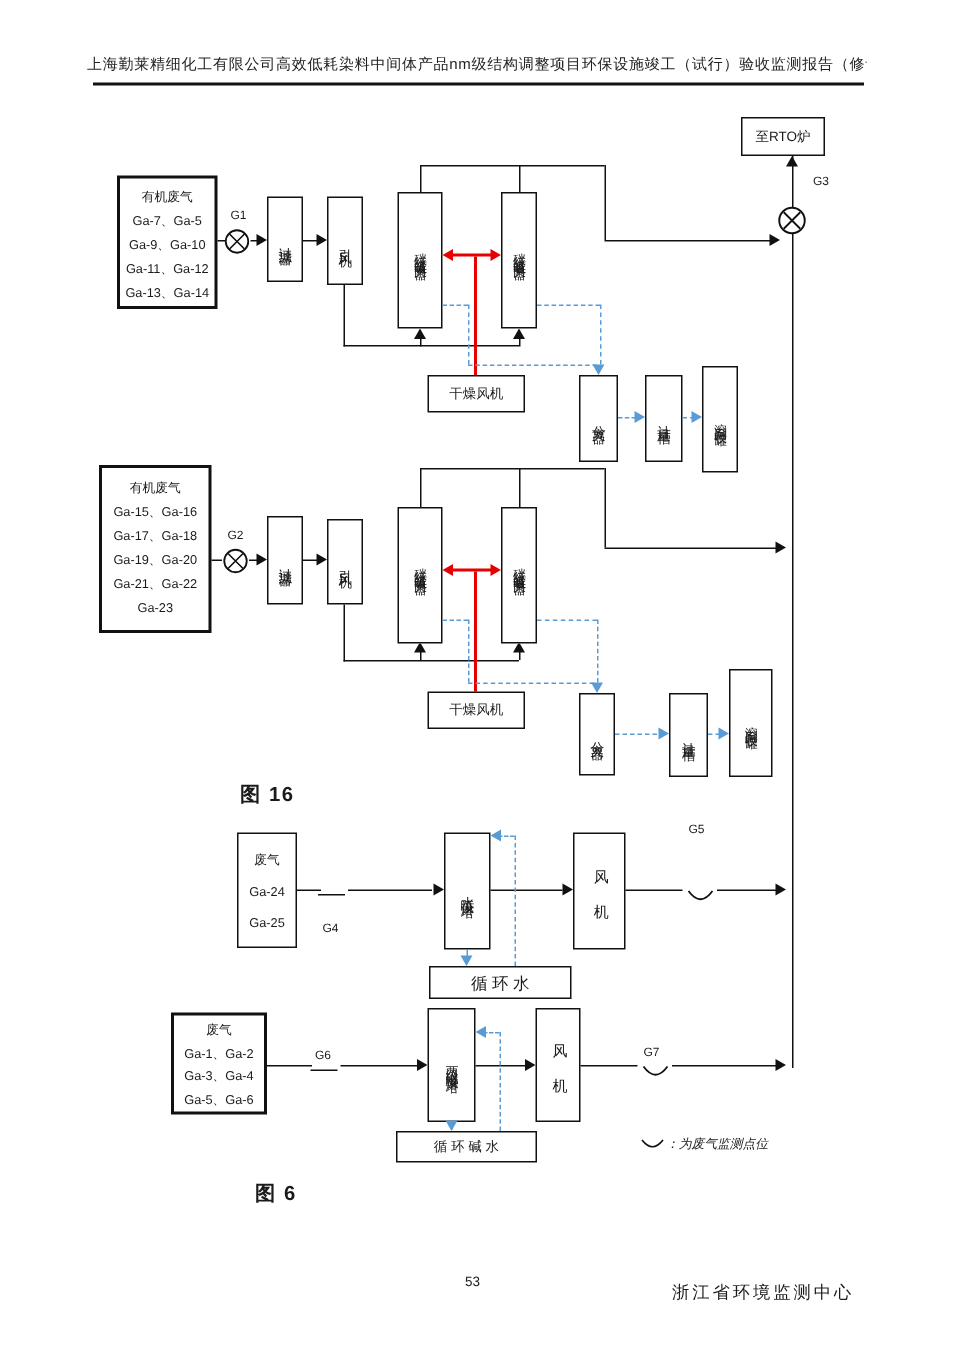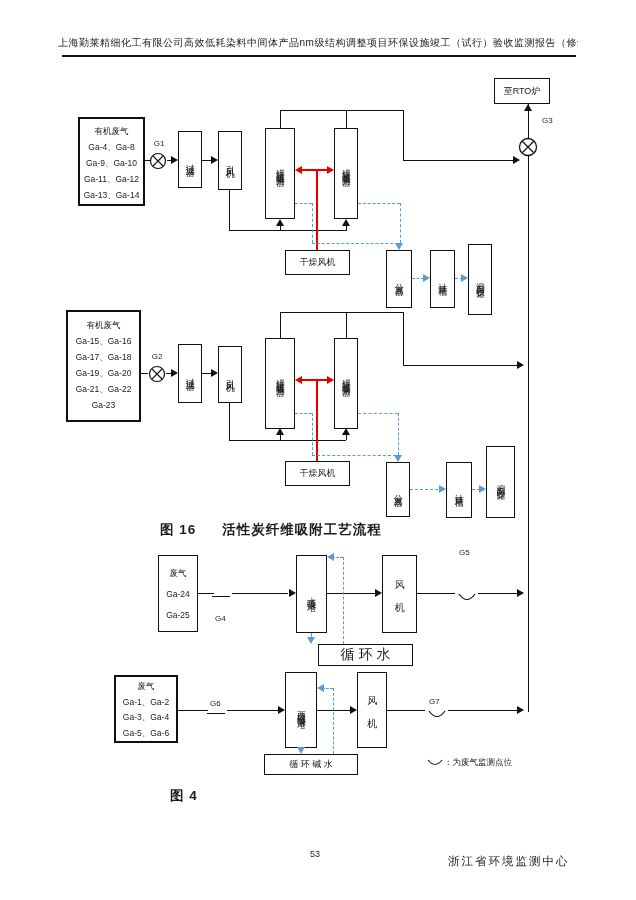--- a/index.html
+++ b/index.html
@@ -37,21 +37,21 @@
 </head>
 <body>
 
 <div class="page">
 
   <div class="hdr">上海勤莱精细化工有限公司高效低耗染料中间体产品nm级结构调整项目环保设施竣工（试行）验收监测报告（修订版）</div>
   <div class="hl" style="left:62px;top:55px;width:514px;border-top-width:2px;"></div>
 
   <div class="srcbox" style="left:78px;top:117px;width:67px;height:89px;padding-top:4px;">
     <div class="ln">有机废气</div>
-    <div class="ln">Ga-4、Ga-8</div>
+    <div class="ln">Ga-7、Ga-5</div>
     <div class="ln">Ga-9、Ga-10</div>
     <div class="ln">Ga-11、Ga-12</div>
     <div class="ln">Ga-13、Ga-14</div>
   </div>
   <div class="hl" style="left:145px;top:160px;width:6px;"></div>
   <div class="lbl" style="left:149px;top:139px;width:20px;text-align:center;">G1</div>
   <svg style="left:149px;top:152px;" width="18" height="18">
     <circle cx="9" cy="9" r="7.5" fill="#fff" stroke="#111" stroke-width="1.2"></circle>
     <path d="M4,4 L14,14 M14,4 L4,14" stroke="#111" stroke-width="1.1" fill="none"></path>
   </svg>
@@ -161,21 +161,20 @@
   <div class="box vt" style="left:386px;top:462px;width:24px;height:55px;font-size:9px;">分离器</div>
   <div class="hl bl" style="left:410px;top:489px;width:28px;"></div>
   <div class="ar bl r" style="left:439px;top:485px;"></div>
   <div class="box vt" style="left:446px;top:462px;width:26px;height:56px;font-size:9px;">计量槽</div>
   <div class="hl bl" style="left:472px;top:489px;width:8px;"></div>
   <div class="ar bl r" style="left:479px;top:485px;"></div>
   <div class="box vt" style="left:486px;top:446px;width:29px;height:72px;font-size:8.5px;">溶剂回收罐</div>
 
   <div class="cap" style="left:160px;top:521px;gap:26px;">
     <span>图 16</span>
-    <span>活性炭纤维吸附工艺流程</span>
   </div>
 
   <div class="srcbox" style="left:158px;top:555px;width:40px;height:77px;border-width:1px;padding-top:7px;">
     <div class="ln" style="line-height:21px;">废气</div>
     <div class="ln" style="line-height:21px;">Ga-24</div>
     <div class="ln" style="line-height:21px;">Ga-25</div>
   </div>
   <div class="hl" style="left:198px;top:593px;width:16px;"></div>
   <div class="lbl" style="left:215px;top:614px;">G4</div>
   <div class="hl" style="left:212px;top:596px;width:18px;"></div>
@@ -185,21 +184,21 @@
   <div class="hl" style="left:327px;top:593px;width:48px;"></div>
   <div class="ar r" style="left:375px;top:589px;"></div>
   <div class="box vt spread" style="left:382px;top:555px;width:35px;height:78px;font-size:10px;">风机</div>
   <div class="hl" style="left:417px;top:593px;width:38px;"></div>
   <div class="lbl" style="left:459px;top:548px;">G5</div>
   <svg style="left:458px;top:593px;" width="18" height="10">
     <path d="M1,1 Q9,12 17,1" stroke="#111" stroke-width="1.2" fill="none"></path>
   </svg>
   <div class="hl" style="left:478px;top:593px;width:42px;"></div>
   <div class="ar r" style="left:517px;top:589px;"></div>
-  <div class="box" style="left:286px;top:644px;width:95px;height:22px;font-size:14px;margin-left:32px;">循 环 水</div>
+  <div class="box" style="left:286px;top:644px;width:95px;height:22px;font-size:11px;">循 环 水</div>
   <div class="vl blsolid" style="left:311px;top:633px;height:6px;"></div>
   <div class="ar bl d" style="left:307px;top:637px;"></div>
   <div class="vl bl" style="left:343px;top:557px;height:87px;"></div>
   <div class="hl bl" style="left:332px;top:557px;width:11px;"></div>
   <div class="ar bl l" style="left:327px;top:553px;"></div>
 
   <div class="srcbox" style="left:114px;top:675px;width:64px;height:68px;padding-top:2px;">
     <div class="ln" style="line-height:15.5px;">废气</div>
     <div class="ln" style="line-height:15.5px;">Ga-1、Ga-2</div>
     <div class="ln" style="line-height:15.5px;">Ga-3、Ga-4</div>
@@ -224,22 +223,22 @@
   <div class="box" style="left:264px;top:754px;width:94px;height:21px;font-size:9px;">循 环 碱 水</div>
   <div class="vl blsolid" style="left:301px;top:748px;height:5px;"></div>
   <div class="ar bl d" style="left:297px;top:747px;"></div>
   <div class="vl bl" style="left:333px;top:688px;height:66px;"></div>
   <div class="hl bl" style="left:322px;top:688px;width:11px;"></div>
   <div class="ar bl l" style="left:317px;top:684px;"></div>
 
   <svg style="left:427px;top:759px;" width="16" height="9">
     <path d="M1,1 Q8,10 15,1" stroke="#111" stroke-width="1.1" fill="none"></path>
   </svg>
-  <div class="lbl" style="left:444px;top:757px;font-size:8.5px;">：为废气监测点位</div>
+  <div class="lbl" style="left:444px;top:757px;font-size:8.5px;font-style:italic;">：为废气监测点位</div>
 
   <div class="cap" style="left:170px;top:787px;gap:20px;">
-    <span>图 4</span>
+    <span>图 6</span>
   </div>
 
   <div class="abs" style="left:300px;top:849px;width:30px;text-align:center;font-size:9px;">53</div>
   <div class="abs" style="left:448px;top:854px;font-size:11.5px;letter-spacing:2px;">浙江省环境监测中心</div>
 
 </div>
 
 </body></html>

